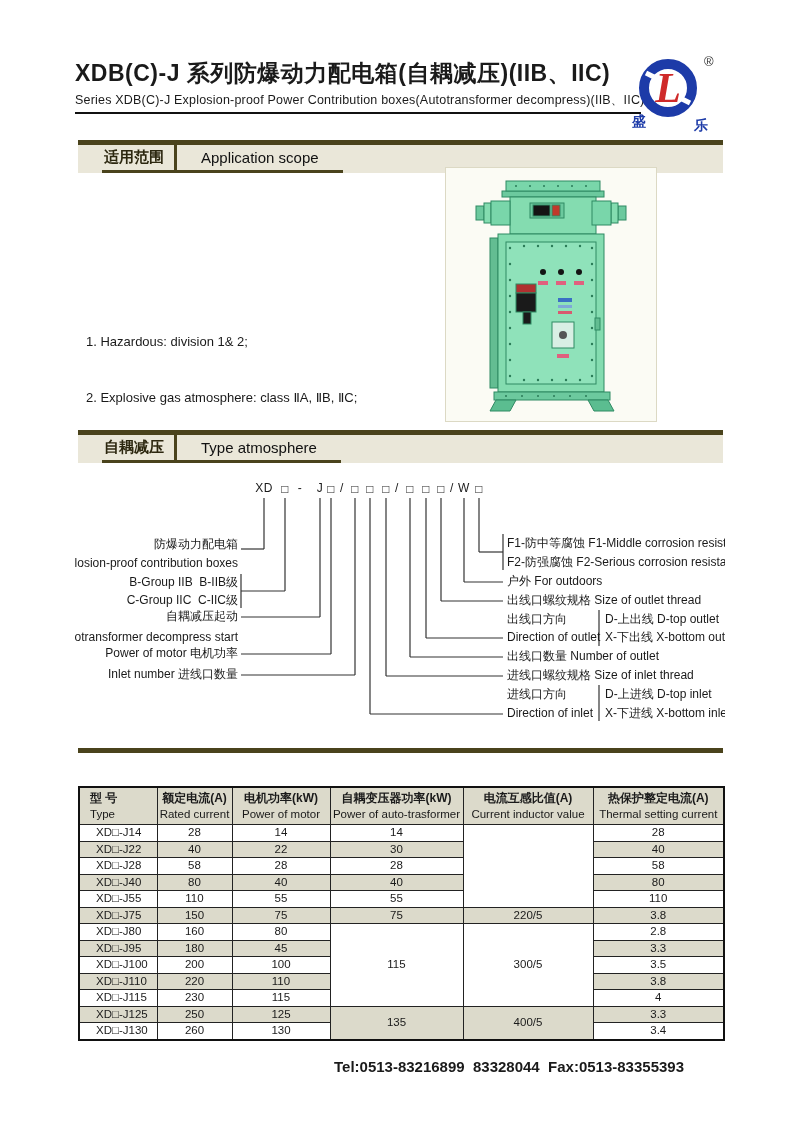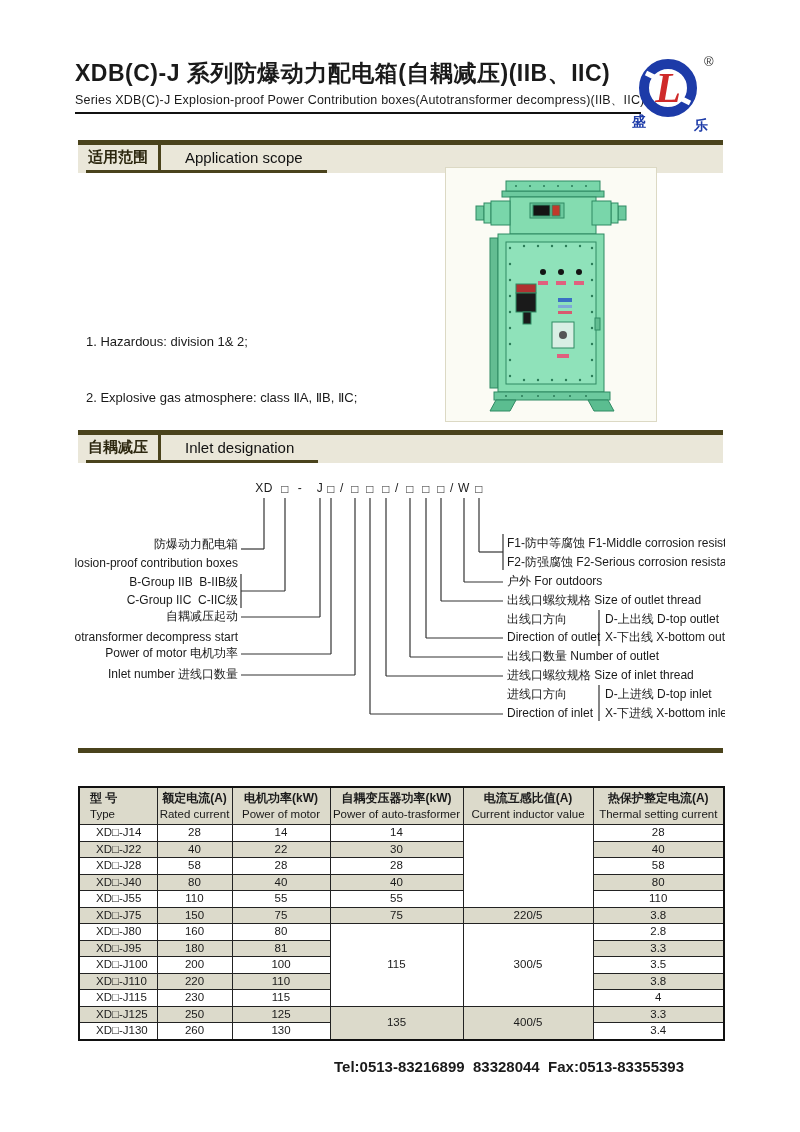--- a/index.html
+++ b/index.html
@@ -9,21 +9,21 @@
 
   
   .title-cn{left:75px;top:58px;font-size:23px;font-weight:bold;letter-spacing:.5px;white-space:pre;}
   .title-en{left:75px;top:92px;font-size:12.5px;letter-spacing:.2px;white-space:pre;}
   .title-rule{left:75px;top:112px;width:566px;height:2px;background:#111;}
 
   
   .bar{left:78px;width:645px;height:33px;}
   .bar .strip{height:5px;background:#4a431c;}
   .bar .body{height:28px;background:#eae7d9;display:flex;align-items:stretch;}
-  .bar .labels{display:inline-flex;align-items:center;margin-left:8px;
+  .bar .labels{display:inline-flex;align-items:center;margin-left:24px;
                border-bottom:3px solid #4a431c;padding-right:22px;height:25px;}
   .bar .cn{font-weight:bold;font-size:15px;color:#2c270f;padding:0 10px 0 2px;white-space:pre;}
   .bar .divider{width:3px;background:#4a431c;align-self:stretch;}
   .bar .en{font-size:15px;color:#111;padding:0 2px 0 24px;white-space:pre;}
 
   
   .scope-list{left:86px;font-size:13px;line-height:18.5px;white-space:pre;}
 
   
   .photo{left:445px;top:167px;width:210px;height:253px;background:#fbfbf4;
@@ -180,21 +180,21 @@
       </g>
     </svg>
   </div>
 
   <div class="abs bar" style="top:430px;">
     <div class="strip"></div>
     <div class="body">
       <div class="labels">
         <span class="cn">自耦减压</span>
         <span class="divider"></span>
-        <span class="en">Inlet designation</span>
+        <span class="en">Type atmosphere</span>
       </div>
     </div>
   </div>
 
   <svg class="abs diagram" width="650" height="272" viewBox="0 0 650 272">
 
     <g class="tok" text-anchor="middle">
       <text x="189" y="24">XD</text>
       <text x="210" y="25">□</text>
       <text x="225" y="24">-</text>
@@ -367,21 +367,21 @@
         <td class="model">XD□-J80</td>
         <td>160</td>
         <td>80</td>
         <td rowspan="5" class="merged">115</td>
         <td rowspan="5" class="merged">300/5</td>
         <td>2.8</td>
       </tr>
       <tr>
         <td class="model">XD□-J95</td>
         <td>180</td>
-        <td>81</td>
+        <td>45</td>
         <td>3.3</td>
       </tr>
       <tr>
         <td class="model">XD□-J100</td>
         <td>200</td>
         <td>100</td>
         <td>3.5</td>
       </tr>
       <tr>
         <td class="model">XD□-J110</td>

